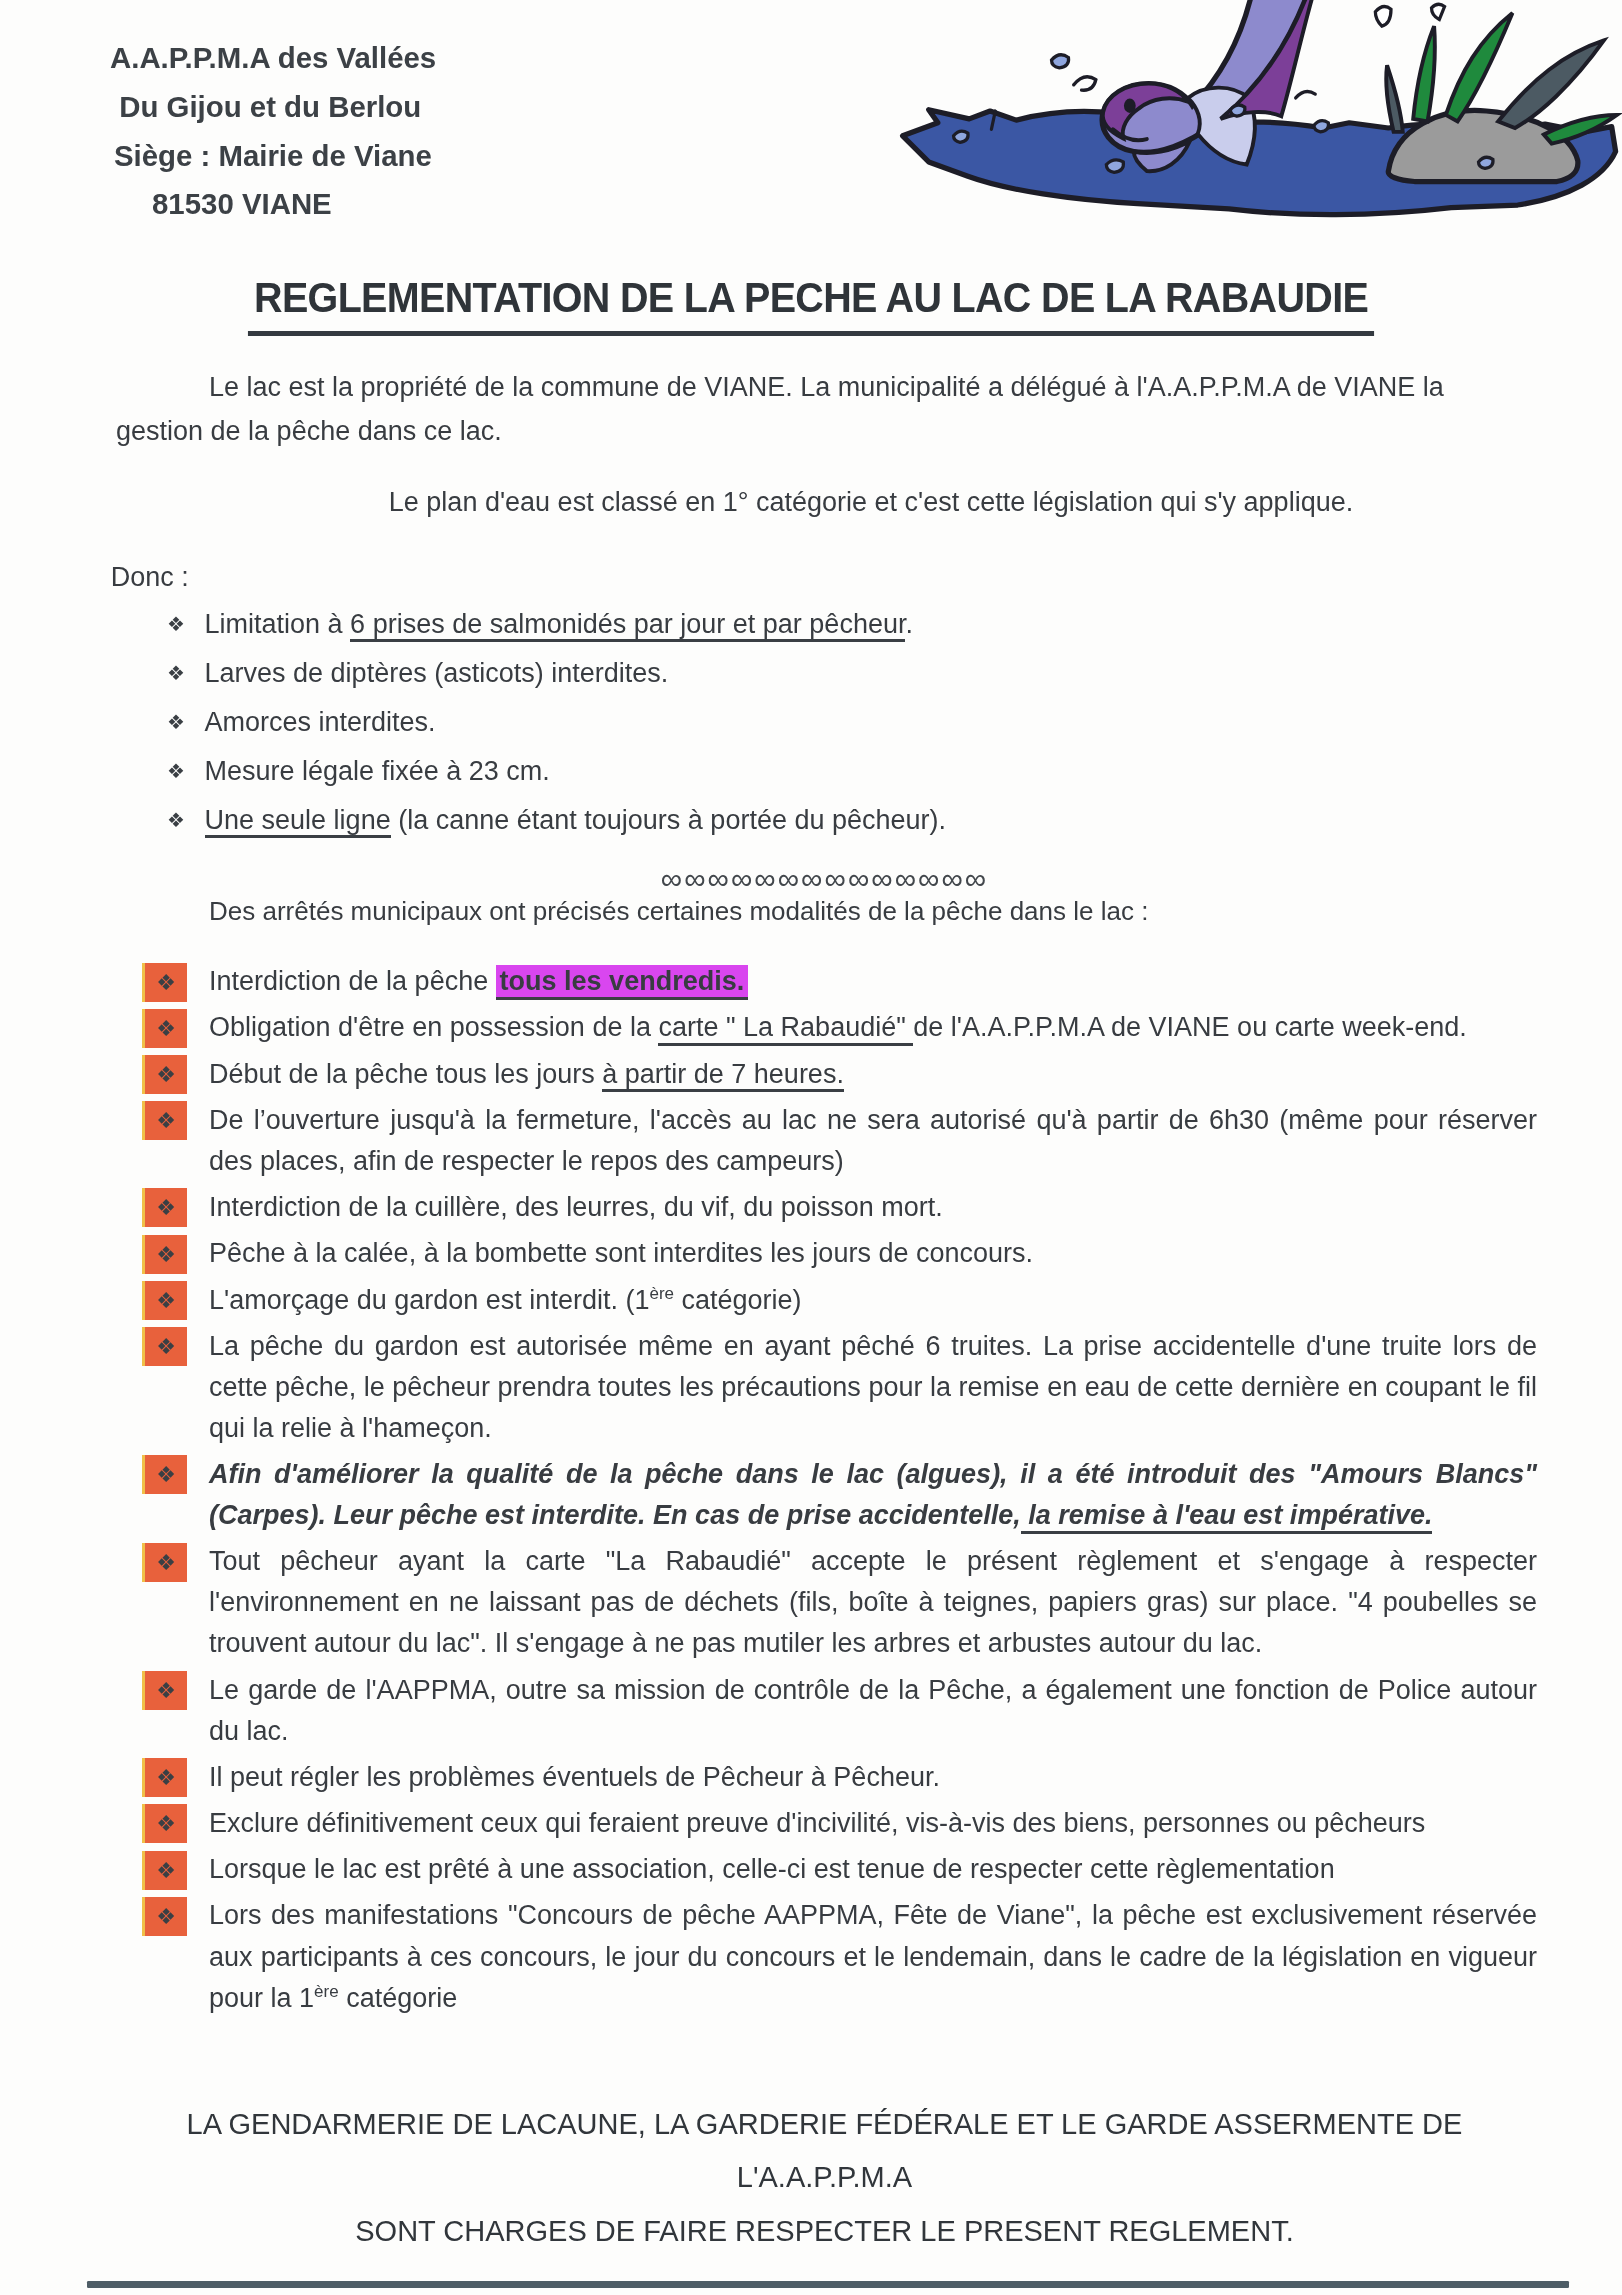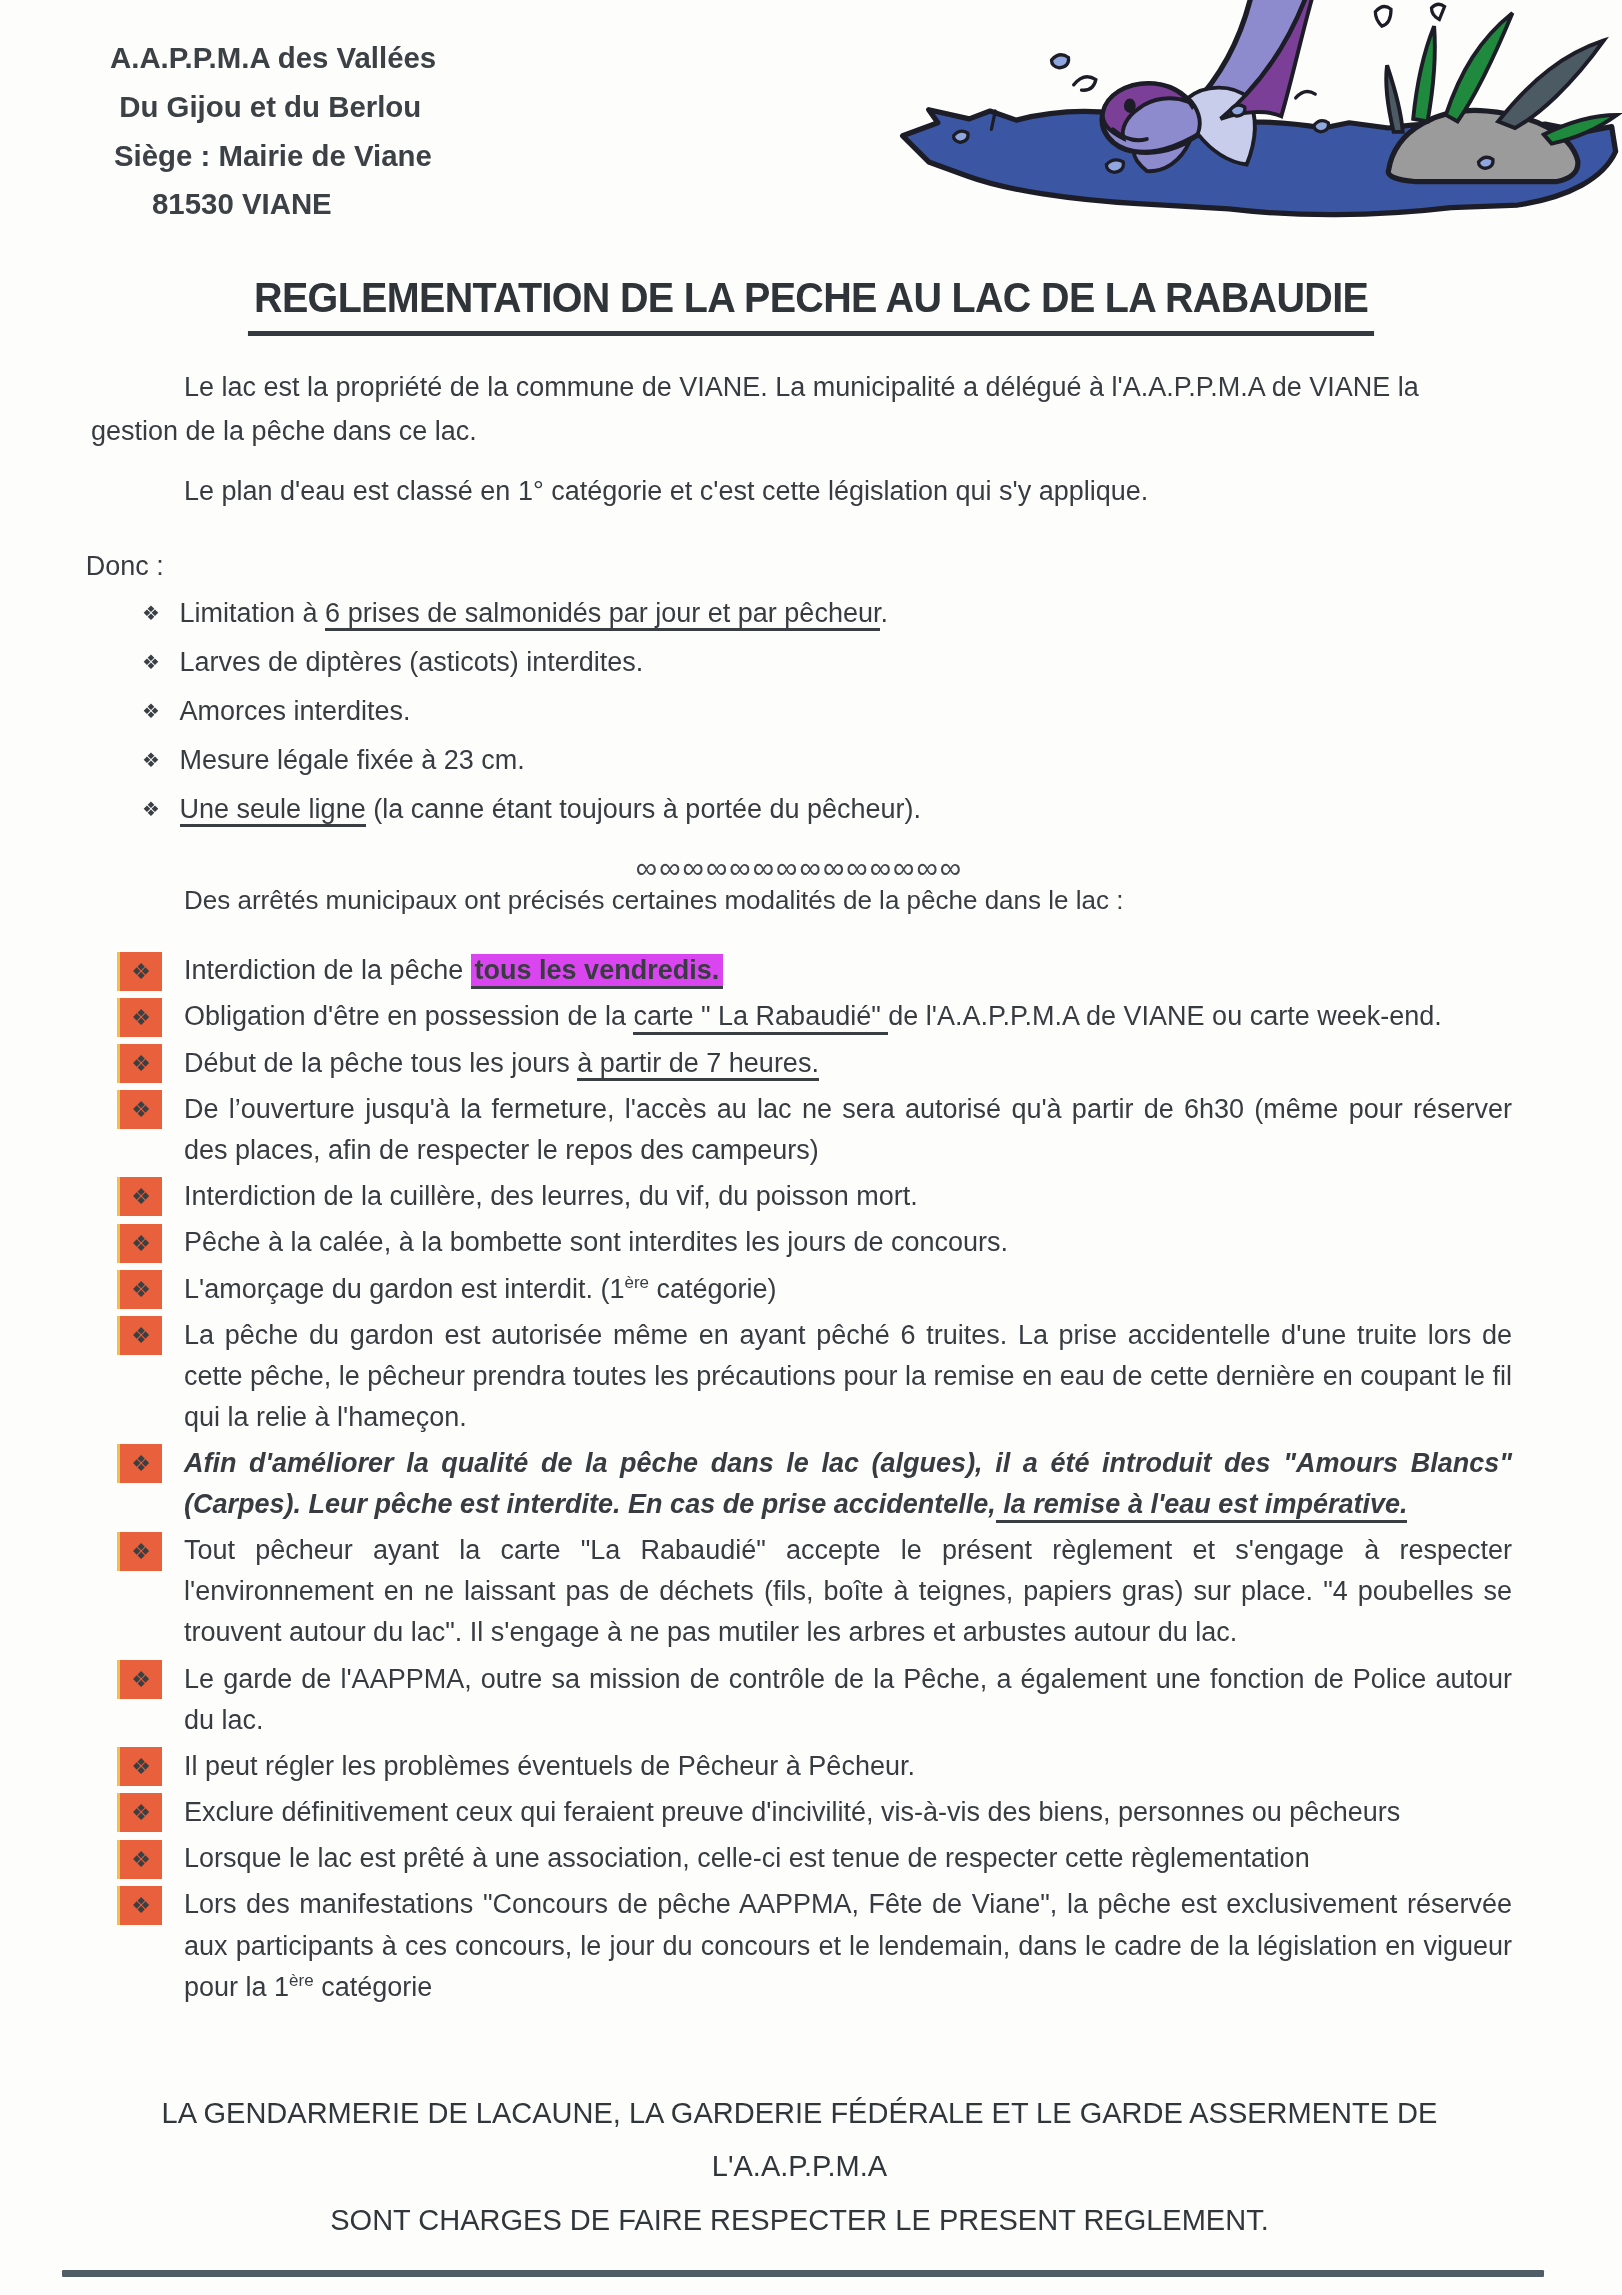--- a/index.html
+++ b/index.html
@@ -28,24 +28,24 @@
   h1.doc-title{
     display:inline-block;margin:0;
     font-size:42px;font-weight:bold;color:#2f3439;
     letter-spacing:-0.7px;
     border-bottom:5.9px solid #343a40;
     padding:0 6.5px 9.2px 6.5px;
     transform:scaleX(.94);transform-origin:center;
     white-space:nowrap;
   }
 
-  .content{position:absolute;top:366px;left:91px;width:1417px;}
+  .content{position:absolute;top:366px;left:116px;width:1417px;}
 
   p.intro{margin:0;font-size:27px;line-height:1.62;text-indent:93px;}
-  p.intro.p2{margin-top:17px;}
+  p.intro.p2{margin-top:28px;text-align:center;}
 
   .donc-label{margin-top:37px;font-size:27px;margin-left:-5.2px;}
 
   ul{list-style:none;margin:0;padding:0;}
 
   
   ul.donc{margin-top:10.5px;padding-left:51px;font-size:27px;}
   ul.donc li{margin:8.5px 0;line-height:1.5;}
   .blt{display:inline-block;font-size:20px;color:#3a3f44;margin-right:19.6px;vertical-align:1.3px;}
 

